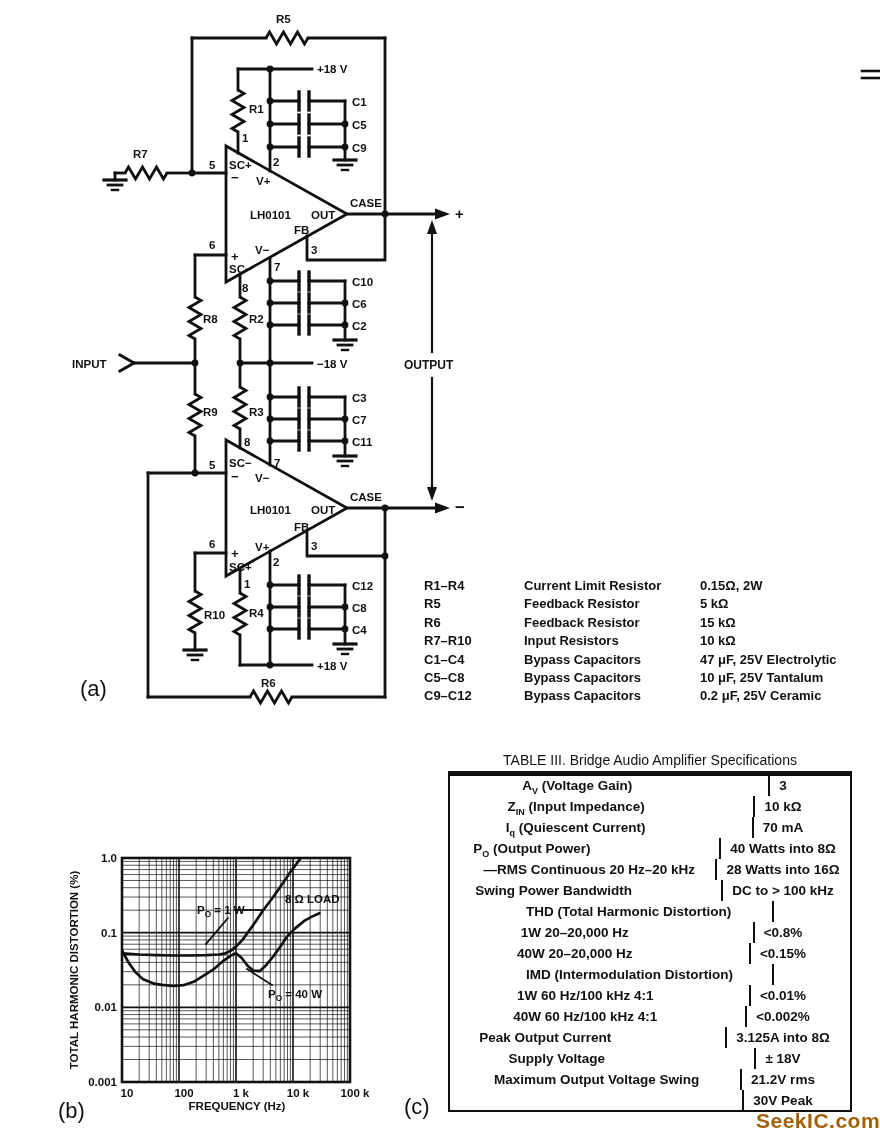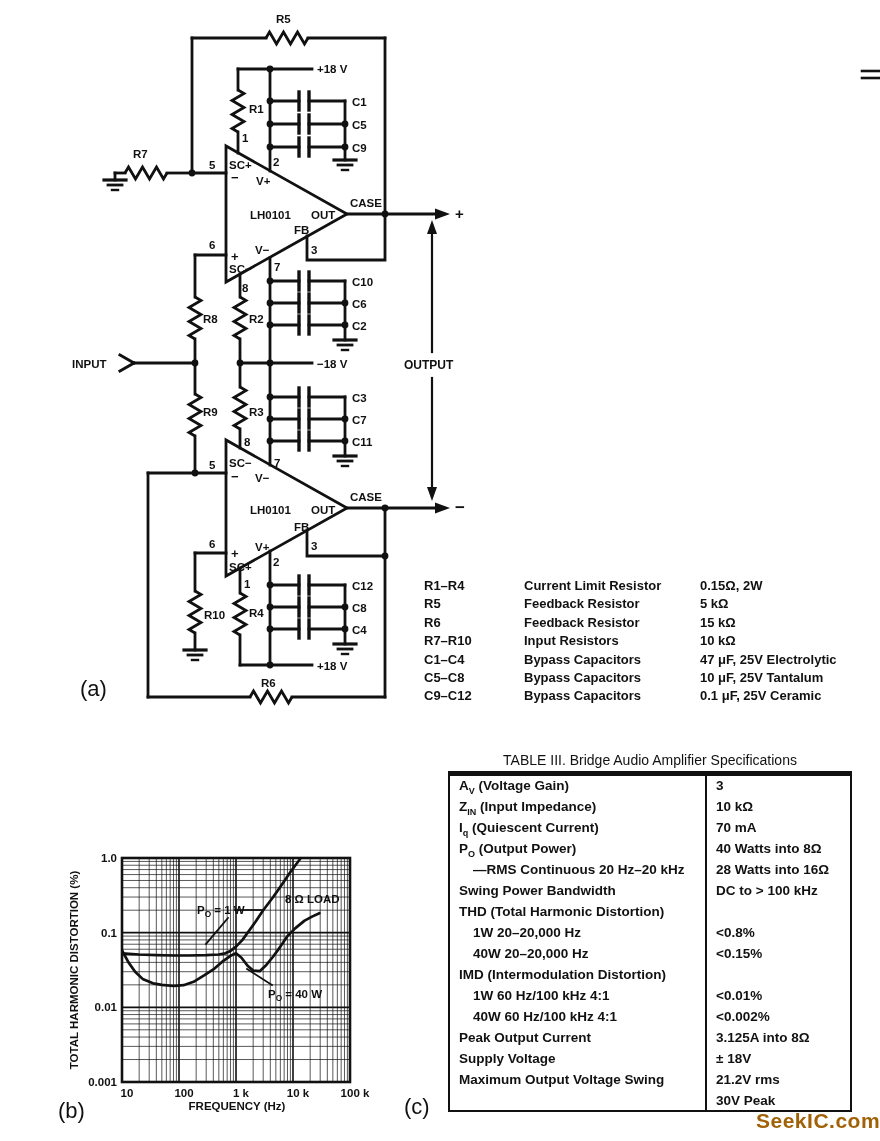--- a/index.html
+++ b/index.html
@@ -8,21 +8,21 @@
   svg text{font-family:"Liberation Sans",sans-serif;font-weight:700;fill:#111;}
   .panel-label{position:absolute;font-size:22px;font-weight:400;color:#111;}
   
   #parts{position:absolute;left:424px;top:577px;width:450px;}
   .prow{display:grid;grid-template-columns:100px 176px 1fr;height:18.4px;
         font-size:13px;font-weight:700;line-height:18.4px;white-space:nowrap;}
   
   #spec-title{position:absolute;left:448px;top:752px;width:404px;text-align:center;
         font-size:14px;font-weight:400;border-bottom:4px solid #111;padding-bottom:3px;}
   #spec-box{position:absolute;left:448px;top:774px;width:404px;height:338px;
-        border:2.5px solid #111;box-sizing:border-box;display:flex;flex-direction:column;justify-content:center;}
+        border:2.5px solid #111;box-sizing:border-box;display:flex;flex-direction:column;justify-content:center;align-items:center;}
   .srow{display:flex;height:21px;line-height:21px;font-size:13.5px;font-weight:700;white-space:nowrap;}
   .slabel{width:257px;box-sizing:border-box;padding-left:9px;border-right:2px solid #111;overflow:hidden;}
   .slabel.ind{padding-left:23px;}
   .svalue{flex:1;padding-left:9px;overflow:hidden;}
   sub{font-size:9px;}
   #watermark{position:absolute;left:756px;top:1109px;font-size:21px;font-weight:700;
         color:#a16207;letter-spacing:0.5px;}
 </style>
 </head>
 <body>
@@ -380,21 +380,21 @@
         <div>47 μF, 25V Electrolytic</div>
       </div>
       <div class="prow">
         <div>C5–C8</div>
         <div>Bypass Capacitors</div>
         <div>10 μF, 25V Tantalum</div>
       </div>
       <div class="prow">
         <div>C9–C12</div>
         <div>Bypass Capacitors</div>
-        <div>0.1 μF, 25V Ceramic</div>
+        <div>0.2 μF, 25V Ceramic</div>
       </div>
     </div>
 
   <div id="spec-title">TABLE III. Bridge Audio Amplifier Specifications</div>
   <div id="spec-box">
       <div class="srow">
         <div class="slabel">A<sub>V</sub> (Voltage Gain)</div>
         <div class="svalue">3</div>
       </div>
       <div class="srow">

